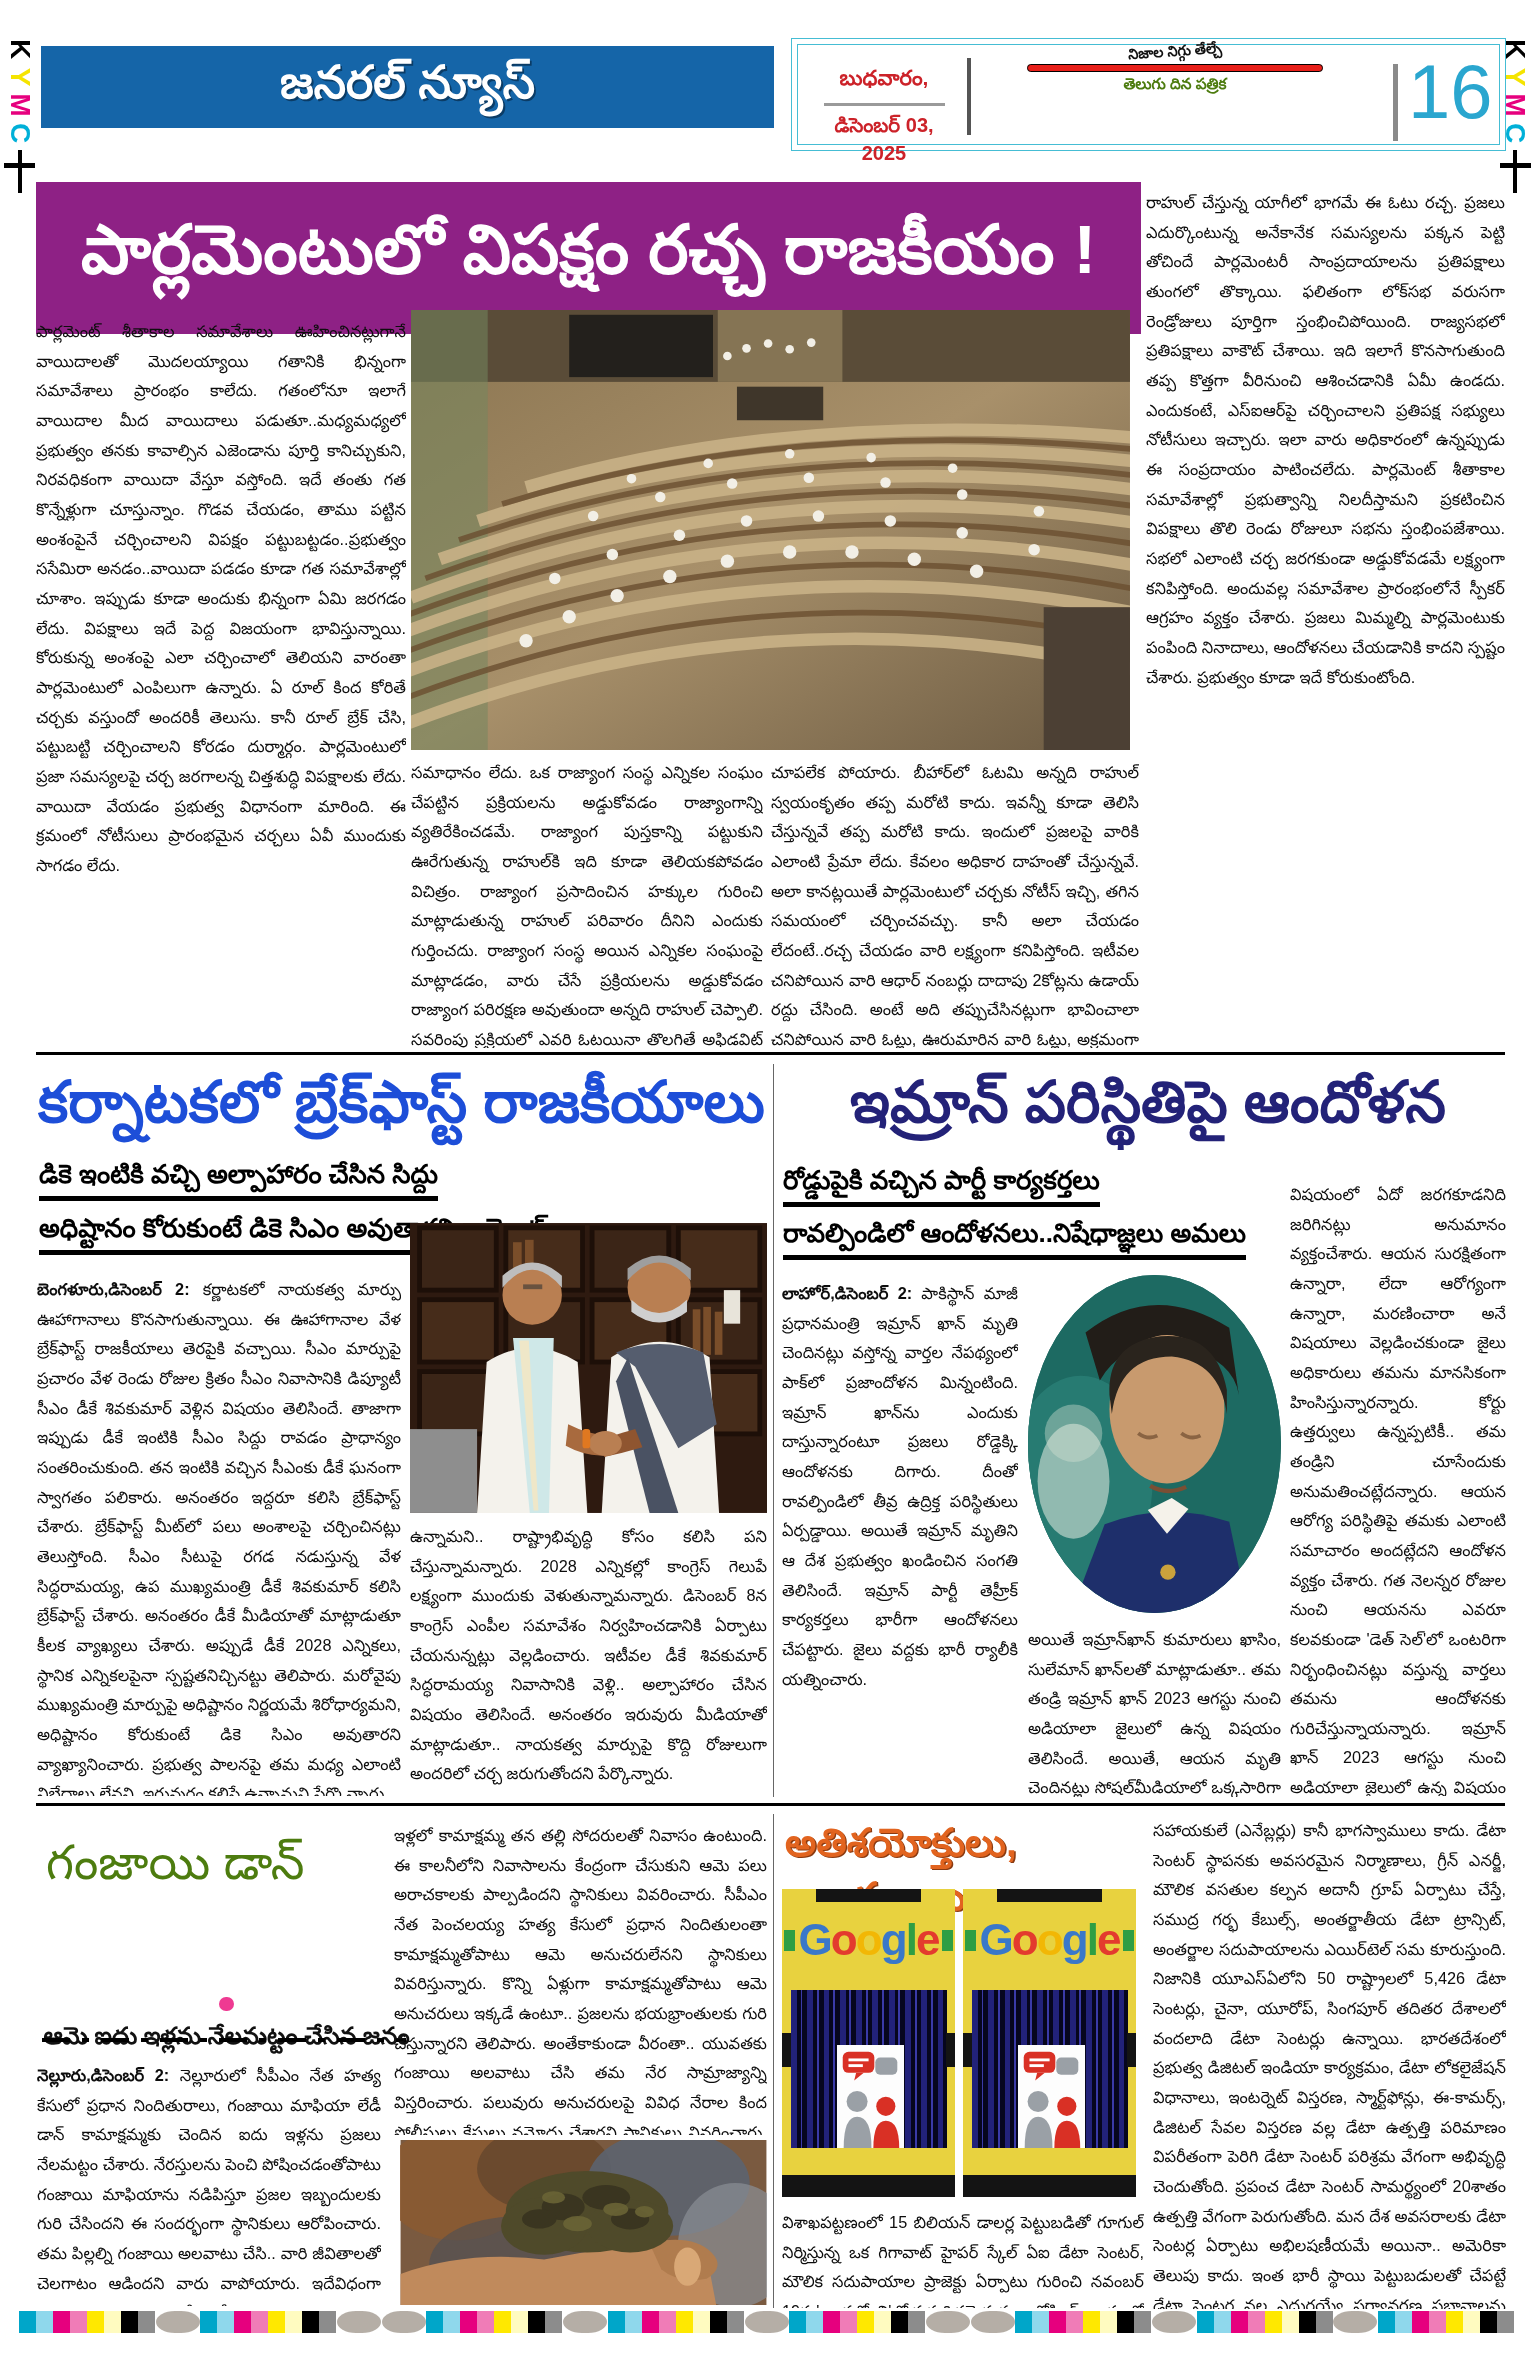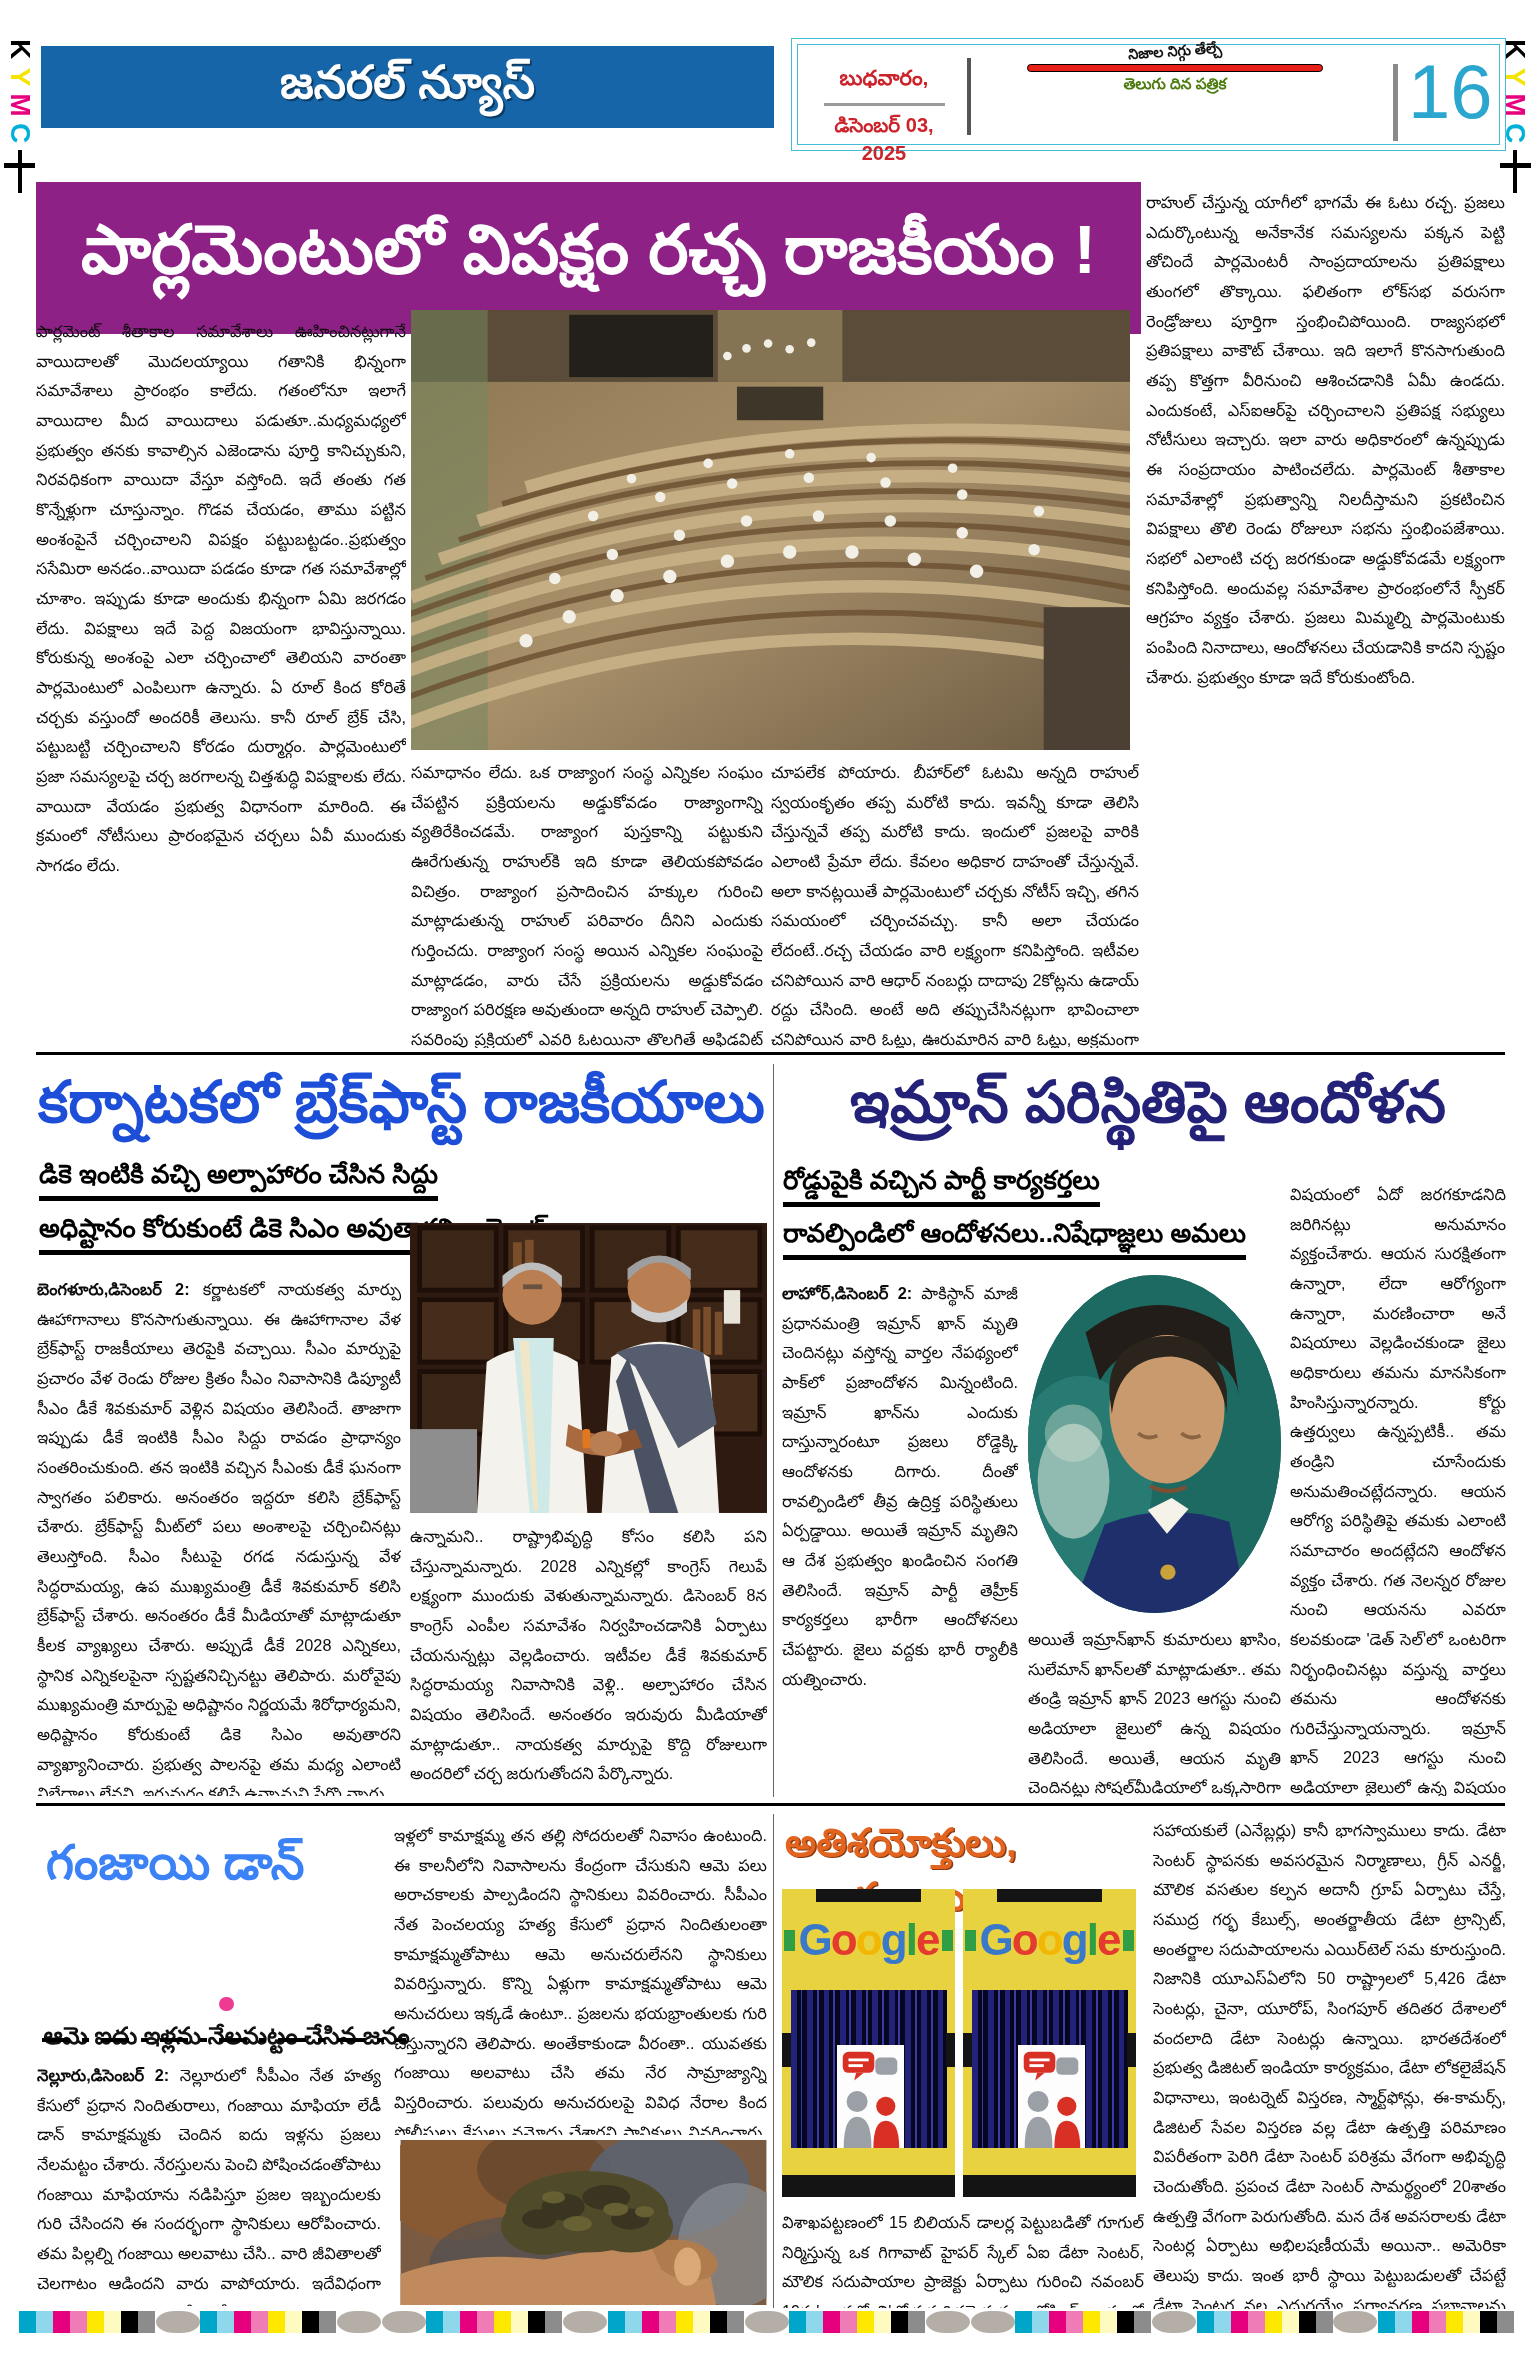--- a/index.html
+++ b/index.html
@@ -28,21 +28,21 @@
                 text-shadow:-1.9px -1.9px 0 #000,1.9px -1.9px 0 #000,-1.9px 1.9px 0 #000,1.9px 1.9px 0 #000,0 3.8px 0 #000;}
   .m-logo .underbar{height:6.7px;background:#e8201a;border:1.4px solid #000;border-radius:3.8px;margin:1px 34px 2.9px 34px;}
   .m-logo .tag-bottom{font-size:15.3px;font-weight:bold;color:#4d7c0f;}
   .m-pagebar{position:absolute;left:601px;top:25px;width:5.3px;height:77px;background:#8a8a8a;}
   .m-pagenum{position:absolute;left:616px;top:8.6px;width:91px;font-size:76px;color:#2aa6cf;font-weight:normal;}
   
   .headline-box{background:#8e2185;display:flex;align-items:center;justify-content:center;}
   .headline-box .t{color:#fff;font-size:68px;font-weight:bold;white-space:nowrap;}
   .hl-red{color:#1d4ed8;font-size:58px;font-weight:bold;line-height:1.1;}
   .hl-navy{color:#232278;font-size:58px;font-weight:bold;text-align:center;line-height:1.1;}
-  .hl-pink{color:#3b82f6;font-size:48px;font-weight:bold;line-height:1.55;}
+  .hl-pink{color:#4d7c0f;font-size:48px;font-weight:normal;line-height:1.55;}
   .hl-orange{color:#e2641f;font-size:39px;font-weight:bold;text-shadow:1.4px 1.4px 0 #8a3a10;}
   .subhead{font-size:26px;font-weight:bold;color:#000;display:inline-block;
            border-bottom:5.3px solid #000;padding-bottom:5.8px;line-height:1.25;}
   .bullet-row{display:flex;align-items:center;gap:10.5px;}
   .bullet-dot{width:14.4px;height:14.4px;border-radius:50%;background:#ef3a92;flex:0 0 auto;}
   .bullet-text{font-size:24px;font-weight:bold;}
   .dashdot{height:4.3px;background:repeating-linear-gradient(90deg,#000 0 28px,transparent 28px 40px,#000 40px 47px,transparent 47px 59px);}
   
   .col{font-size:16.3px;line-height:1.82;text-align:justify;overflow:hidden;color:#0d0d0d;}
   .dateline{font-weight:bold;}

